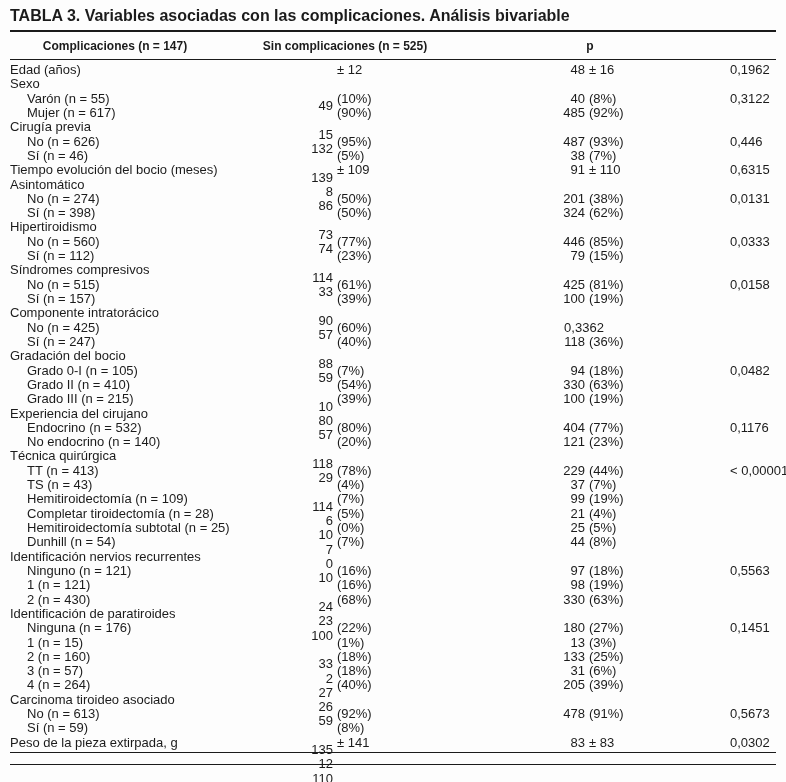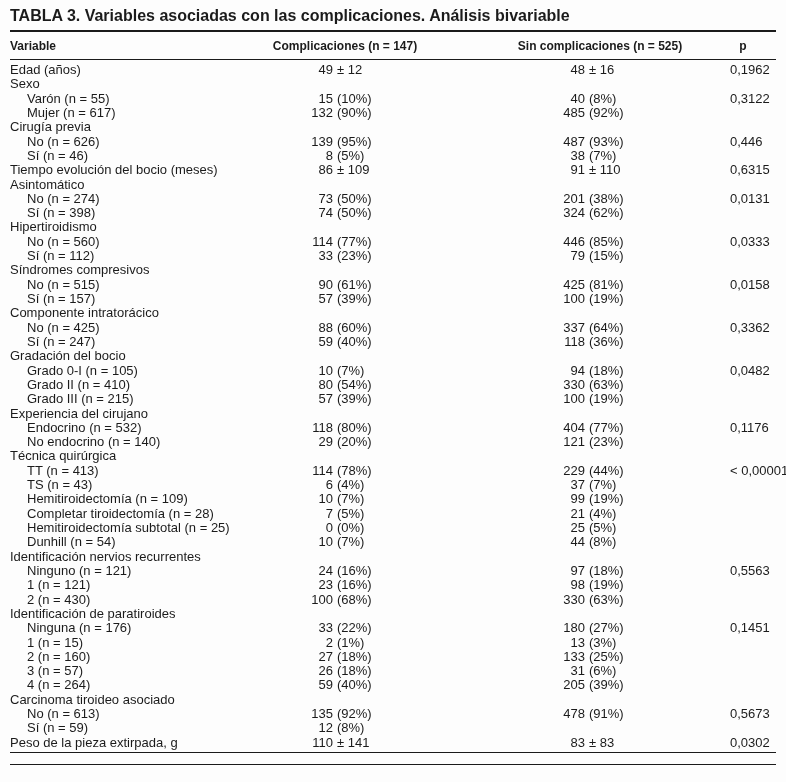--- a/index.html
+++ b/index.html
@@ -36,40 +36,39 @@
     display:grid; grid-template-columns:210px 250px 260px 1fr;
     height:14.32px; line-height:14.32px;
     font-size:13px;
   }
   .cell { white-space:nowrap; overflow:visible; }
   .cell.label        { text-align:left; }
   .cell.label.indent { padding-left:17px; }
 
   .cell.val { display:flex; }
   .vnum  { display:inline-block; text-align:right; }
-  .c2 .vnum { width:113px; }
+  .c2 .vnum { width:113px;margin-top:36px; }
   .c3 .vnum { width:115px; }
   .vrest { margin-left:4px; }
 
   .cell.pval { text-align:center; padding-right:32px; }
 
   .bottom-rules { margin-top:2px; }
   .bottom-rules .gap { height:11px; }
 </style>
 </head>
 <body>
 
 <div class="page">
 
   <div class="title">TABLA 3. Variables asociadas con las complicaciones. Análisis bivariable</div>
 
   <div class="rule"></div>
 
   <div class="thead">
-    <div class="h-var">Variable</div>
     <div class="h-c">Complicaciones (n = 147)</div>
     <div class="h-c">Sin complicaciones (n = 525)</div>
     <div class="h-p">p</div>
   </div>
 
   <div class="rule thin"></div>
 
   <div class="tbody">
       <div class="row">
         <div class="cell label">Edad (años)</div>
@@ -249,24 +248,20 @@
         <div class="cell label">Componente intratorácico</div>
         <div class="cell val c2"></div>
         <div class="cell val c3"></div>
         <div class="cell pval"></div>
       </div>
       <div class="row">
         <div class="cell label indent">No (n = 425)</div>
         <div class="cell val c2">
           <span class="vnum">88</span>
           <span class="vrest">(60%)</span>
-        </div>
-        <div class="cell val c3">
-          <span class="vnum">337</span>
-          <span class="vrest">(64%)</span>
         </div>
         <div class="cell pval">0,3362</div>
       </div>
       <div class="row">
         <div class="cell label indent">Sí (n = 247)</div>
         <div class="cell val c2">
           <span class="vnum">59</span>
           <span class="vrest">(40%)</span>
         </div>
         <div class="cell val c3">

